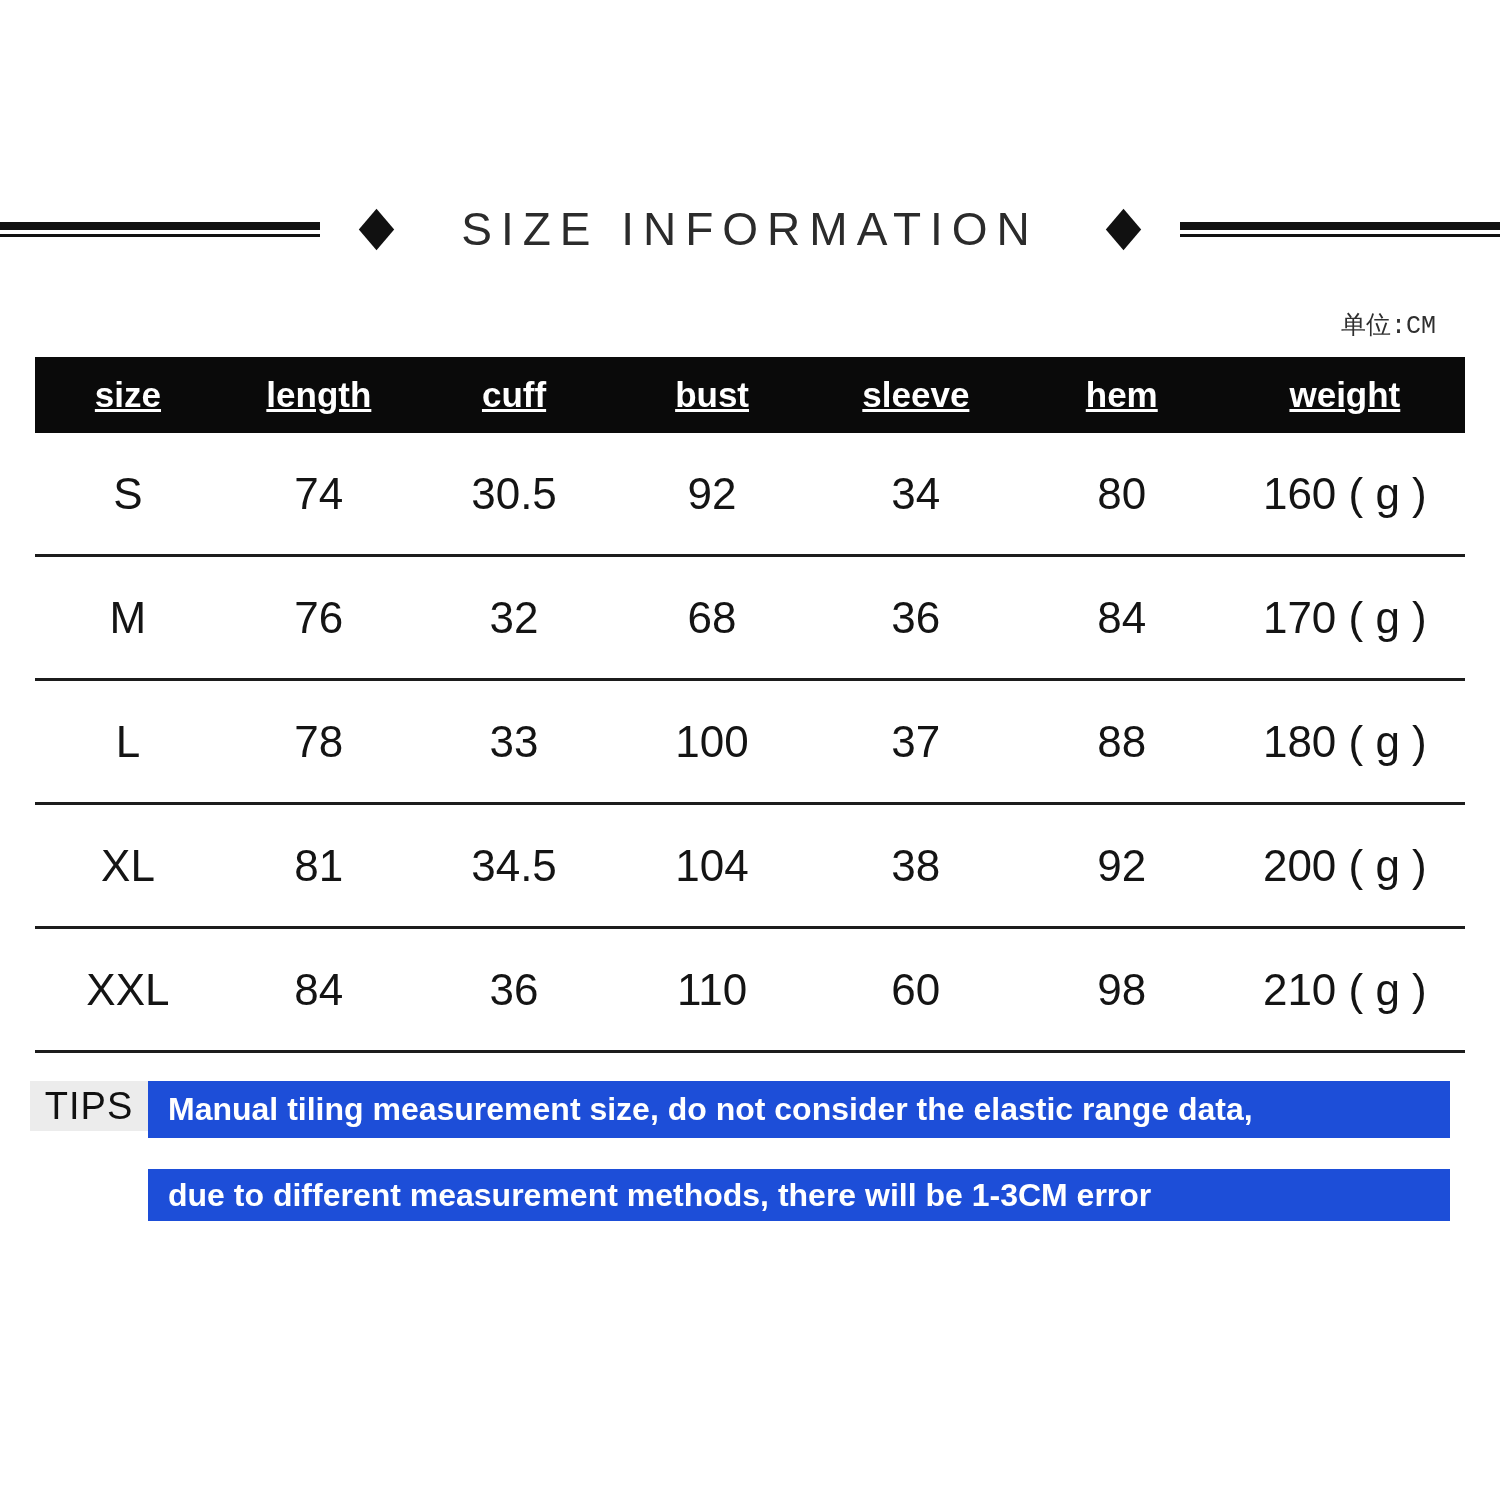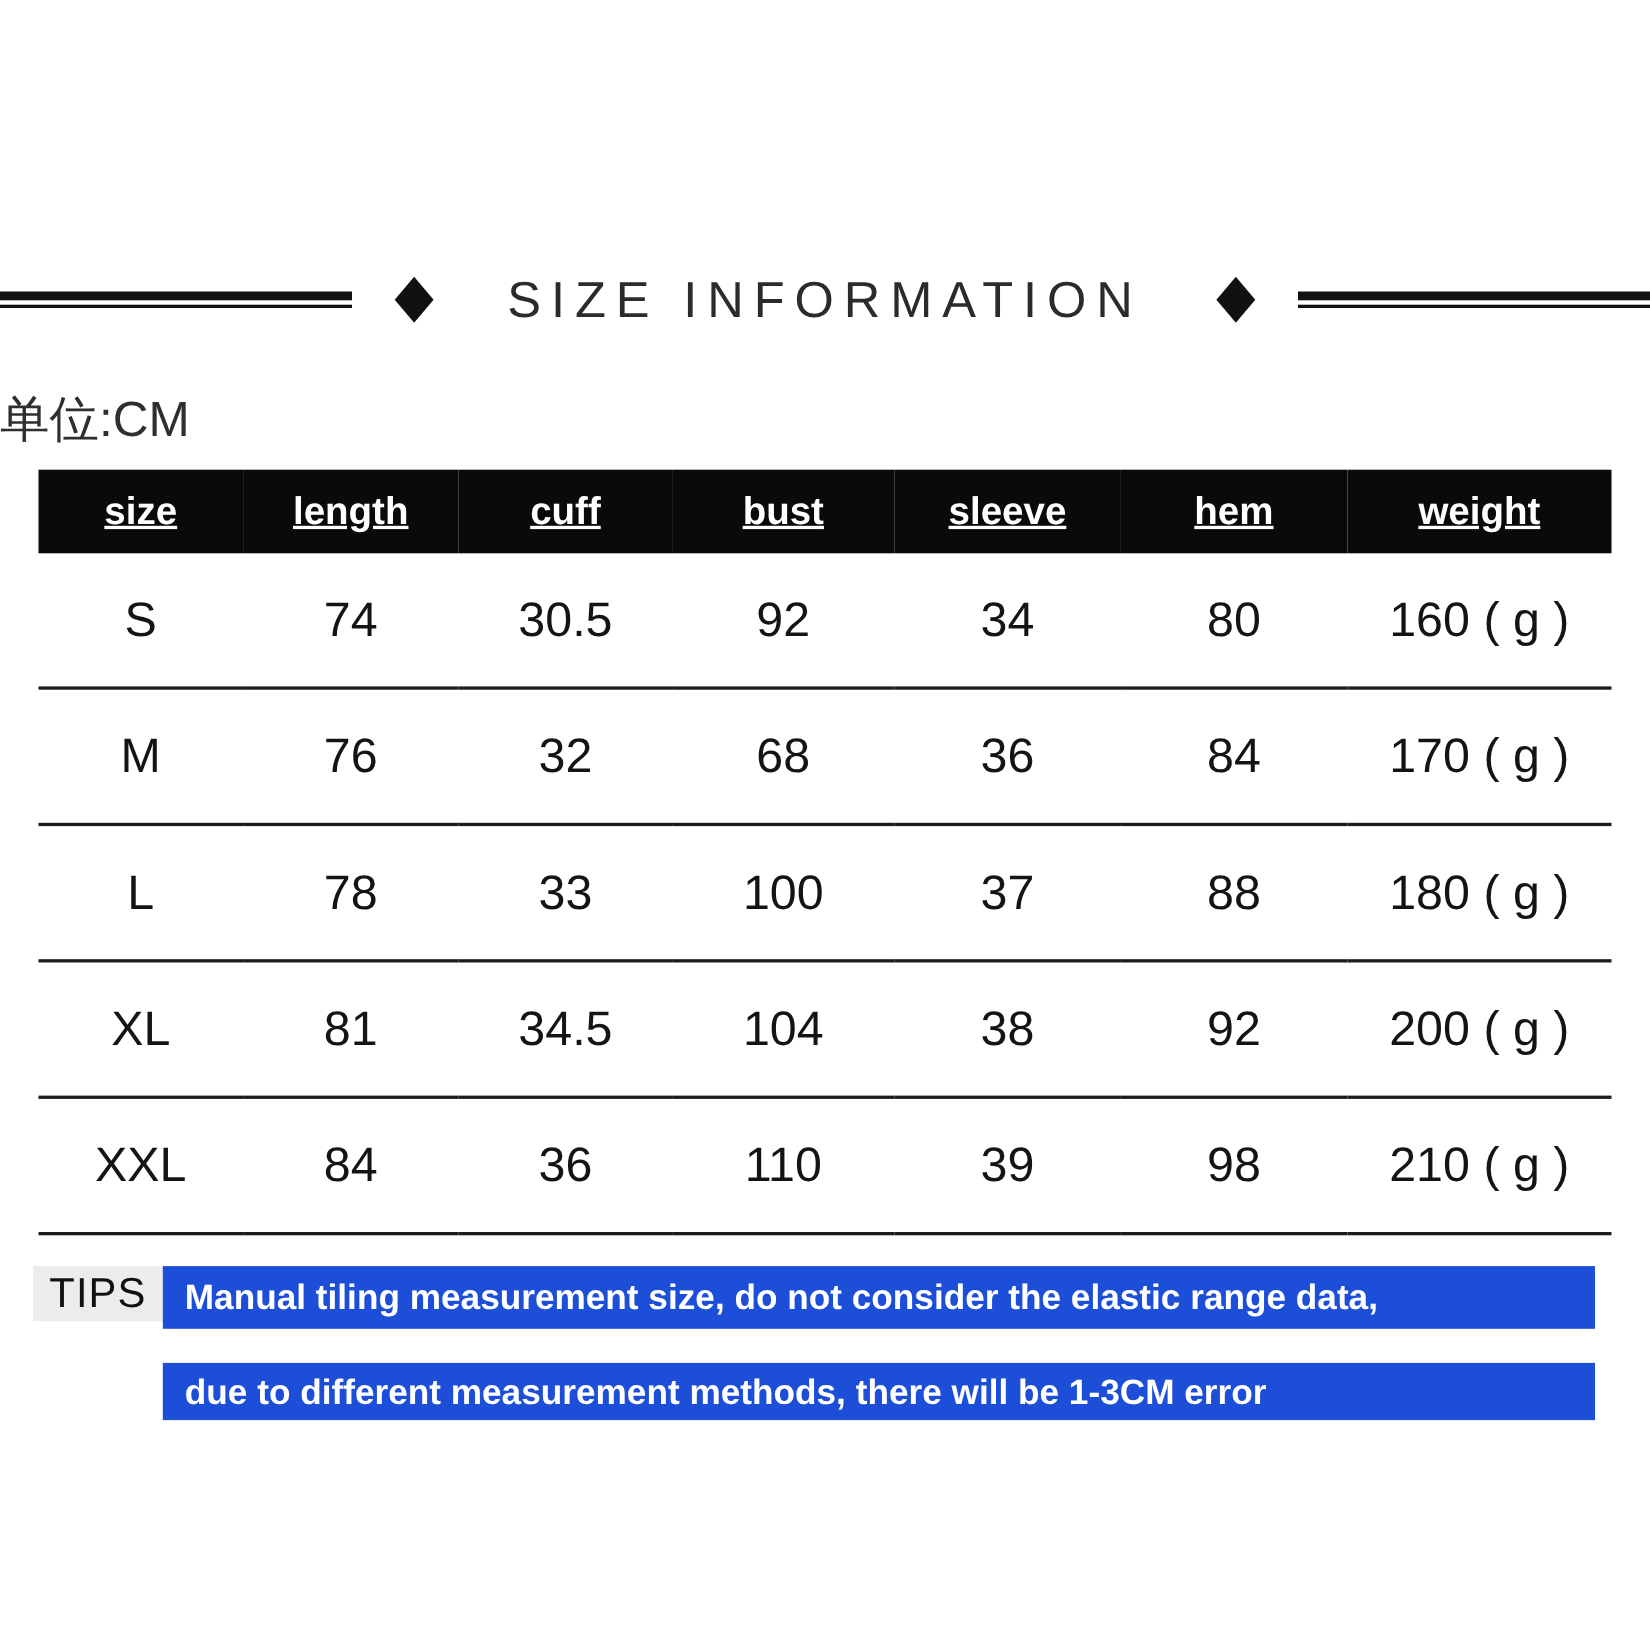--- a/index.html
+++ b/index.html
@@ -7,21 +7,20 @@
     padding: 0;
     background: #ffffff;
     font-family: "Liberation Sans", sans-serif;
   }
   .page {
     position: relative;
     width: 1500px;
     height: 1296px;
     background: #ffffff;
     overflow: hidden;
-    margin-top: 43px;
   }
 
   
   .title-row {
     display: flex;
     align-items: center;
     padding-top: 202px;
   }
   .rule {
     flex: 1 1 auto;
@@ -43,24 +42,25 @@
     font-size: 46px;
     letter-spacing: 9px;
     color: #2b2b2b;
     font-weight: 400;
     padding: 0 28px;
     white-space: nowrap;
   }
 
   
   .unit-label {
-    text-align: left;
+    text-align: right;
     margin: 52px 64px 16px 0;
-    font-size: 45px;
+    font-size: 25px;
     color: #2f2f2f;
+    font-family: Liberation Mono, monospace;
   }
 
   
   table.size-table {
     width: 1430px;
     margin: 0 auto;
     border-collapse: collapse;
     table-layout: fixed;
   }
   table.size-table thead th {
@@ -198,21 +198,21 @@
         <td>104</td>
         <td>38</td>
         <td>92</td>
         <td>200 ( g )</td>
       </tr>
       <tr>
         <td>XXL</td>
         <td>84</td>
         <td>36</td>
         <td>110</td>
-        <td>39</td>
+        <td>60</td>
         <td>98</td>
         <td>210 ( g )</td>
       </tr>
     </tbody>
   </table>
 
   <div class="tips">
     <div class="tips-row1">
       <div class="tips-label">TIPS</div>
       <div class="tips-bar">Manual tiling measurement size, do not consider the elastic range data,</div>

